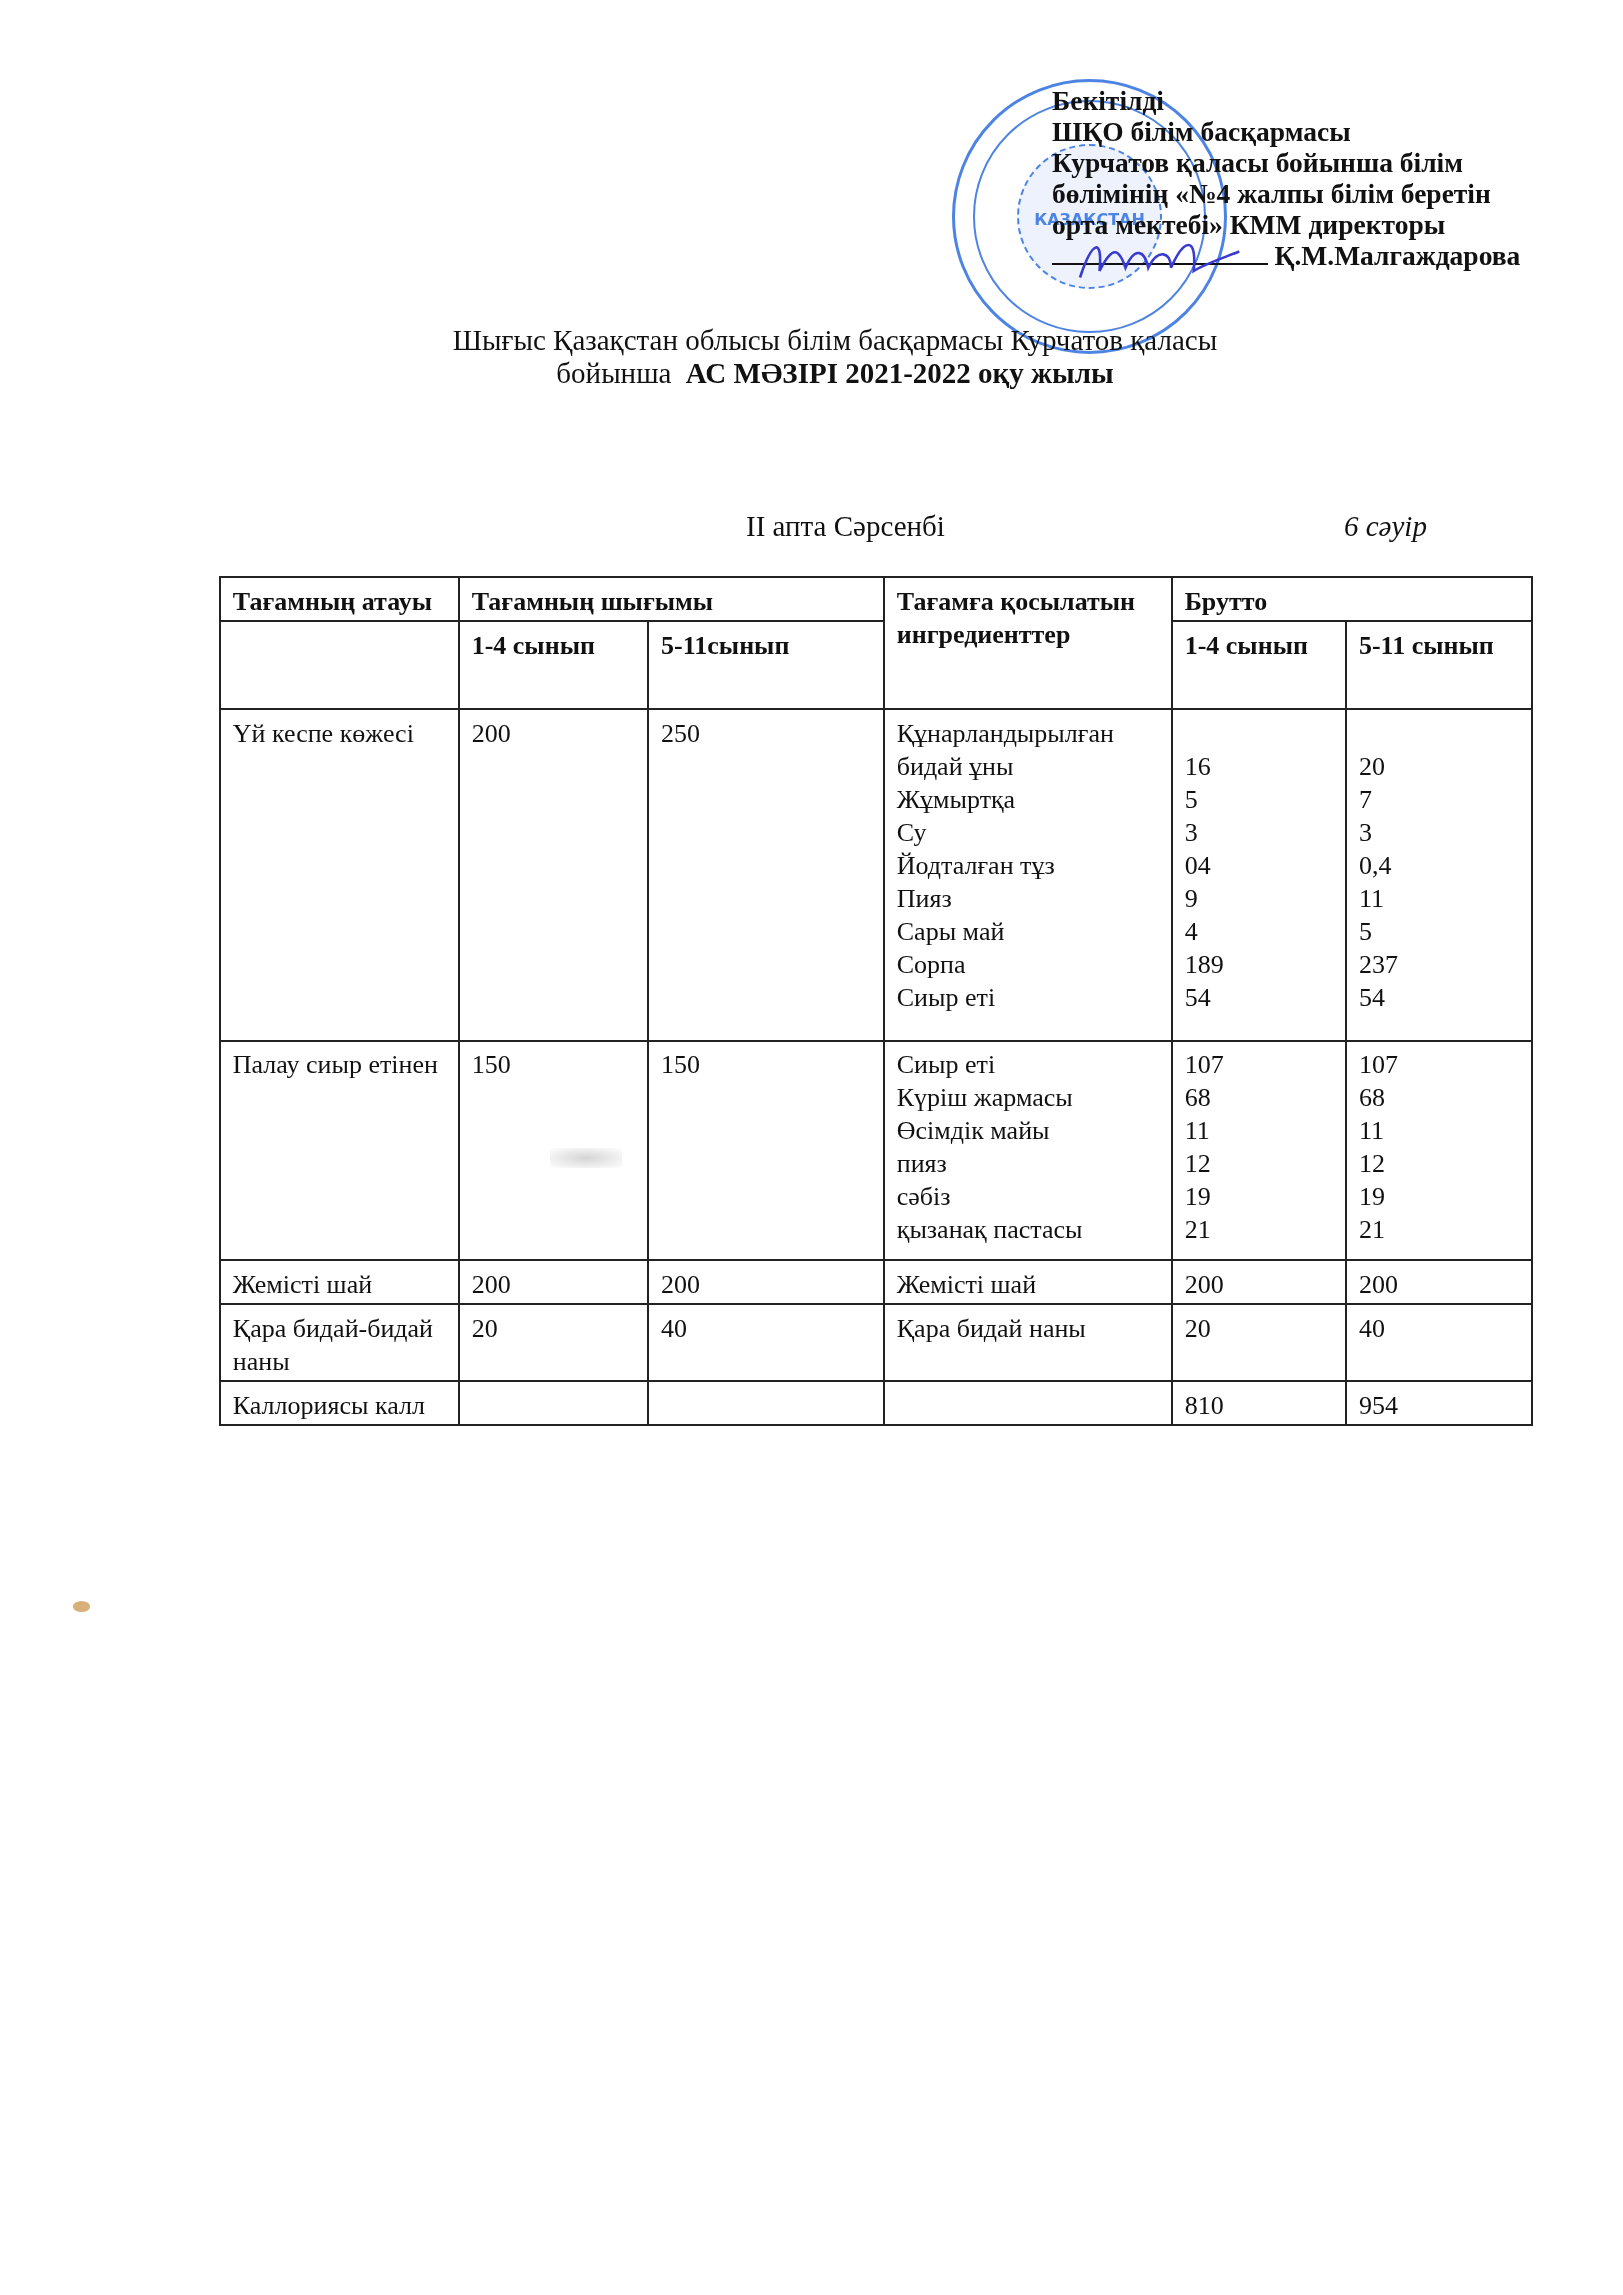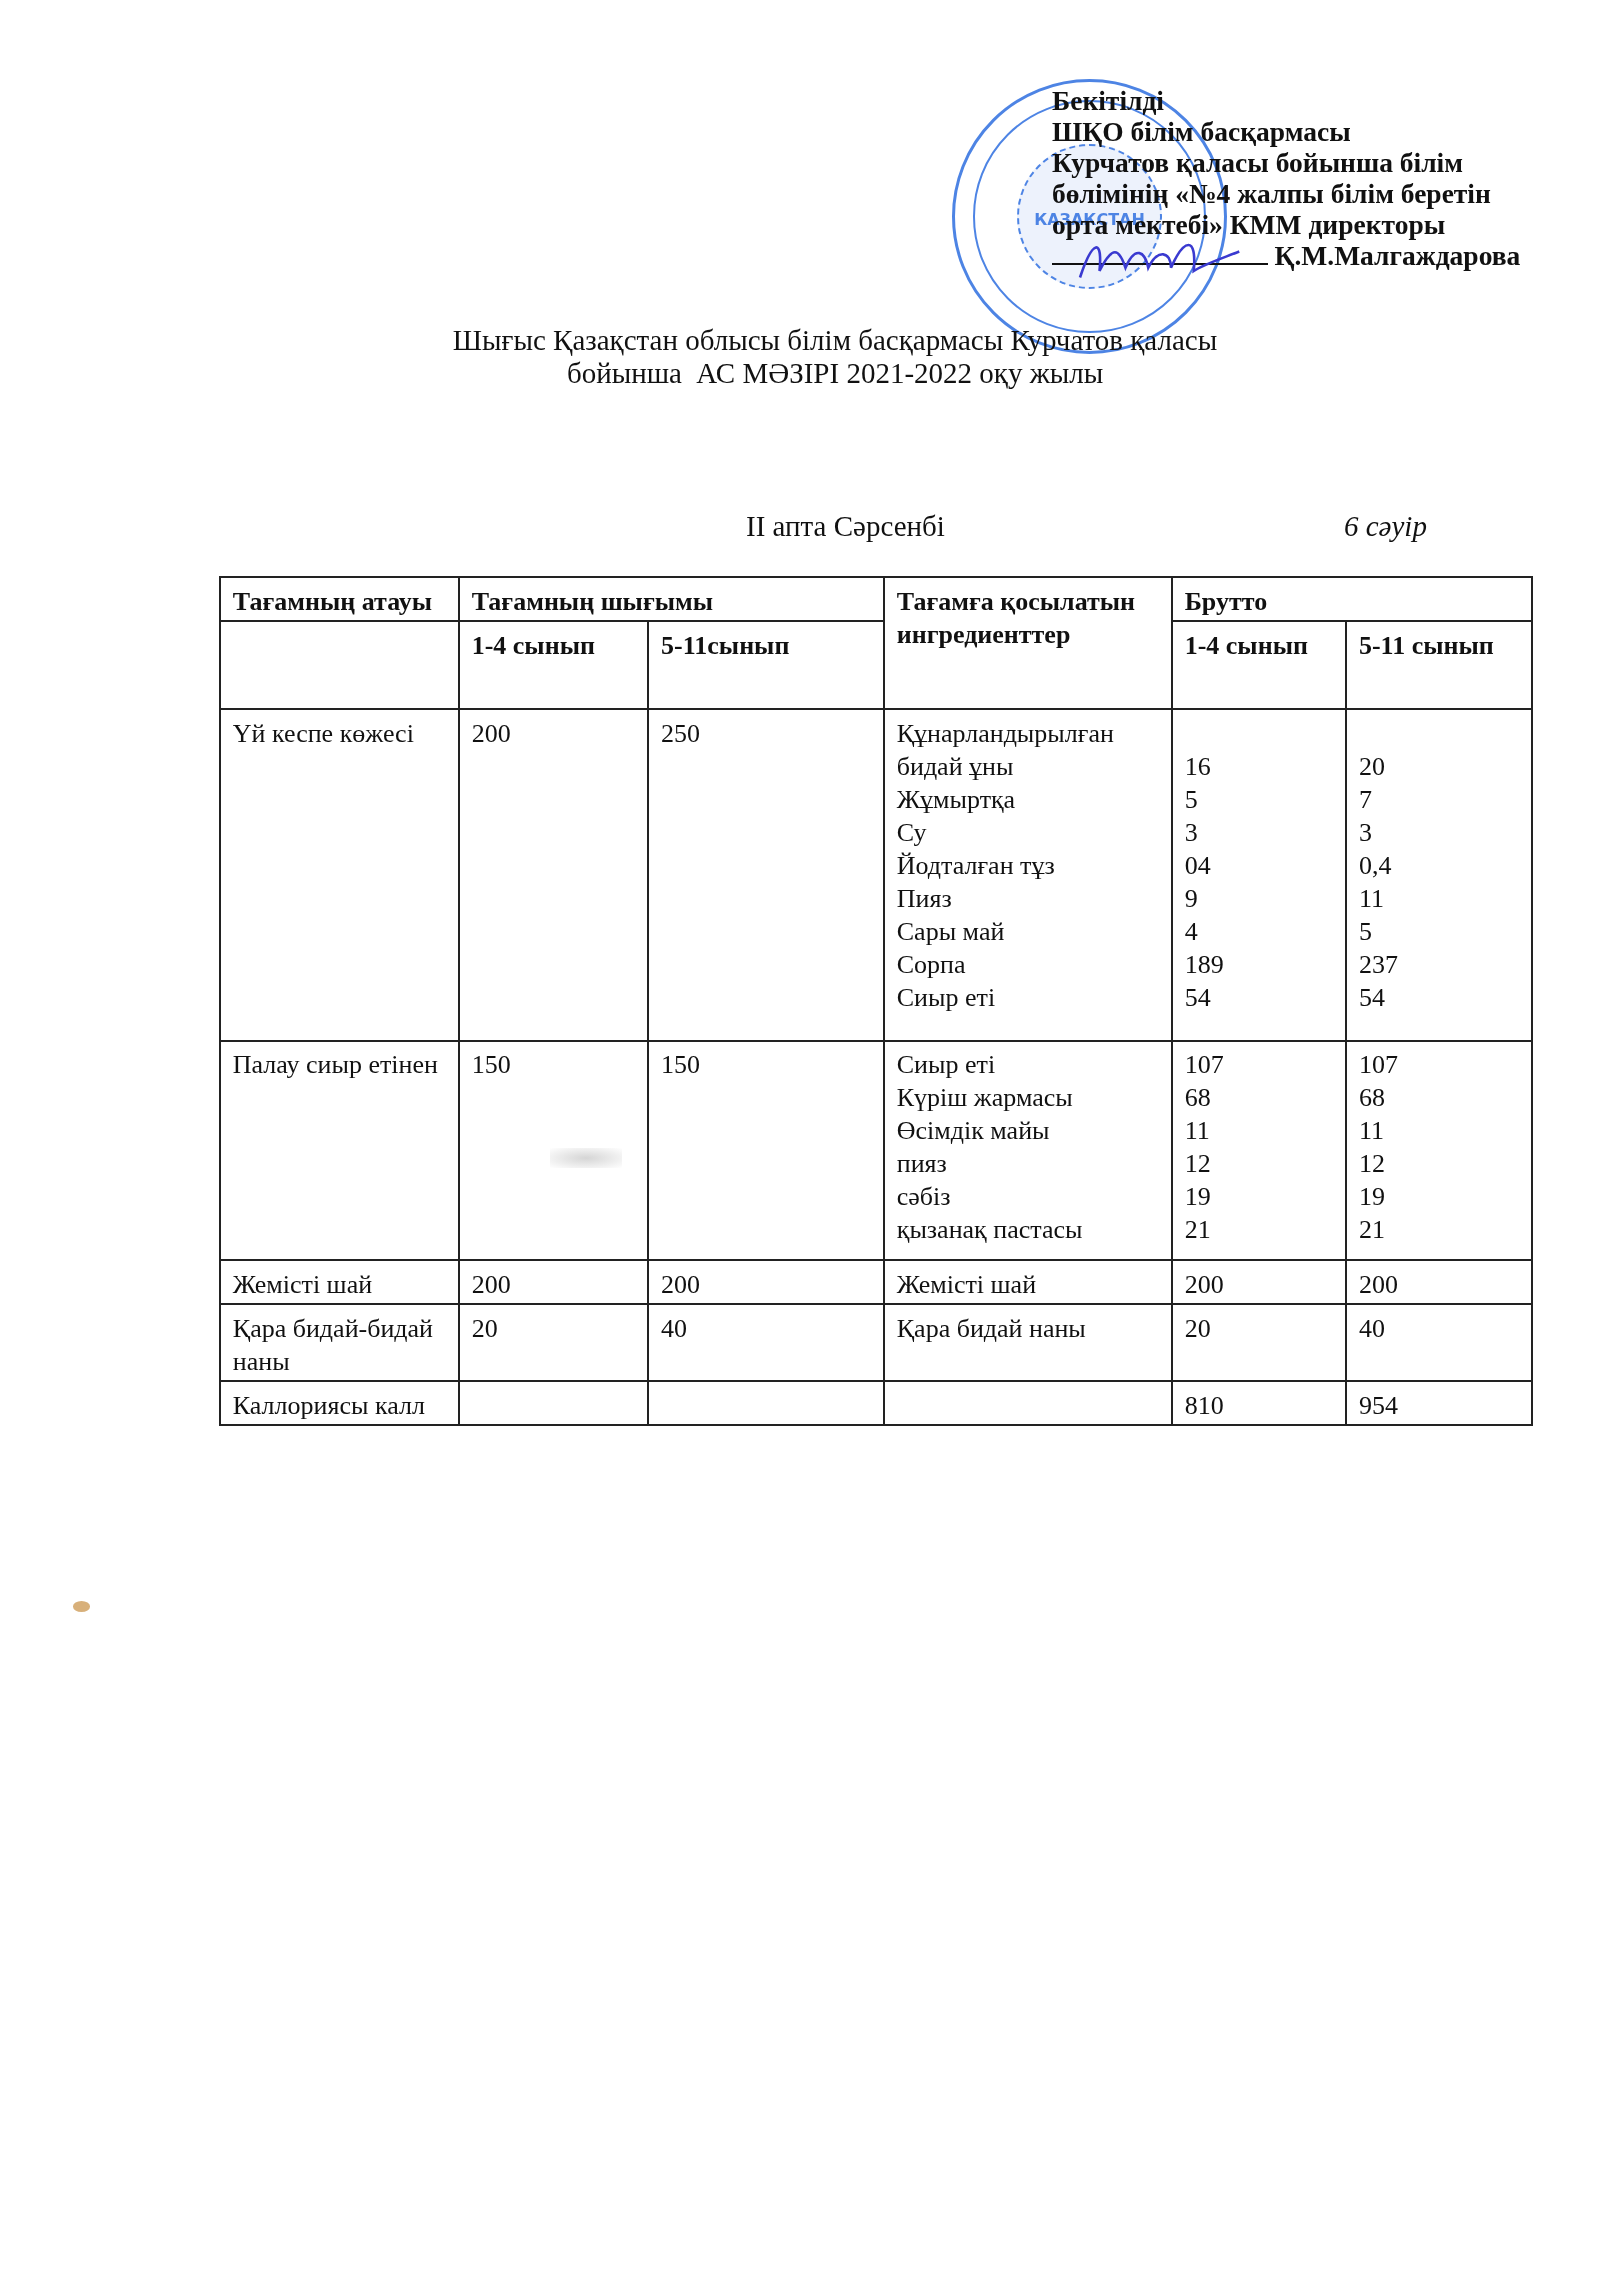--- a/index.html
+++ b/index.html
@@ -27,21 +27,21 @@
     position: absolute; left: 1073px; top: 232px; width: 170px; height: 52px; z-index: 3;
   }
   .approval {
     position: absolute; left: 1052px; top: 85px; font-weight: bold; font-size: 27.5px; line-height: 31px; z-index: 2;
   }
   .approval .sig-line { display: inline-block; width: 216px; border-bottom: 2px solid #111; margin-right: 6.5px; height: 19.6px; vertical-align: baseline; }
   .heading {
     position: absolute; left: 148px; width: 1374px; top: 324px; text-align: center;
     font-size: 29px; line-height: 33px; z-index: 2;
   }
-  .heading b { font-weight: normal; }
+  .heading b { font-weight: bold; }
   .day-line {
     position: absolute; top: 510px; left: 0; width: 1623px; font-size: 29px;
   }
   .day-line .week { position: absolute; left: 746px; font-weight: normal; }
   .day-line .date { position: absolute; left: 1344px; font-style: italic; }
   table.menu {
     position: absolute; left: 219px; top: 576px; width: 1314px; border-collapse: collapse;
     font-size: 26px; line-height: 33px;
   }
   table.menu td, table.menu th {

